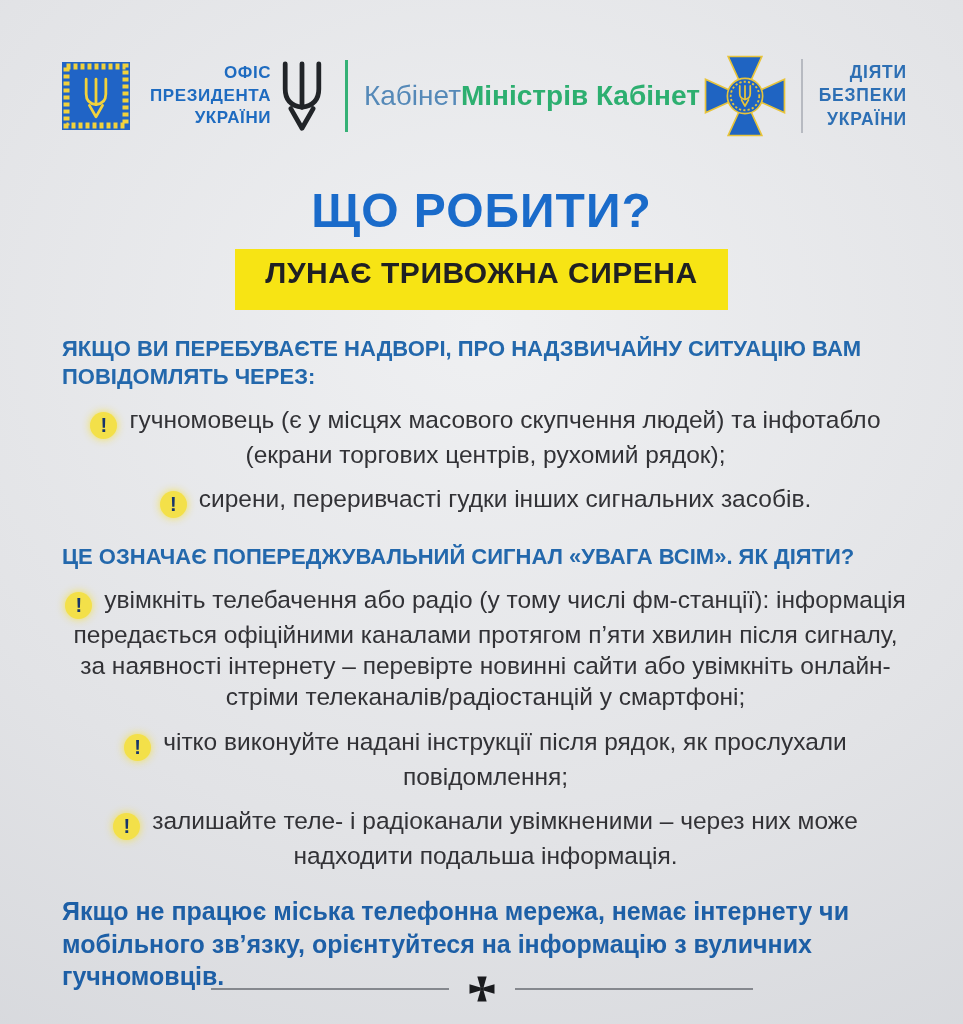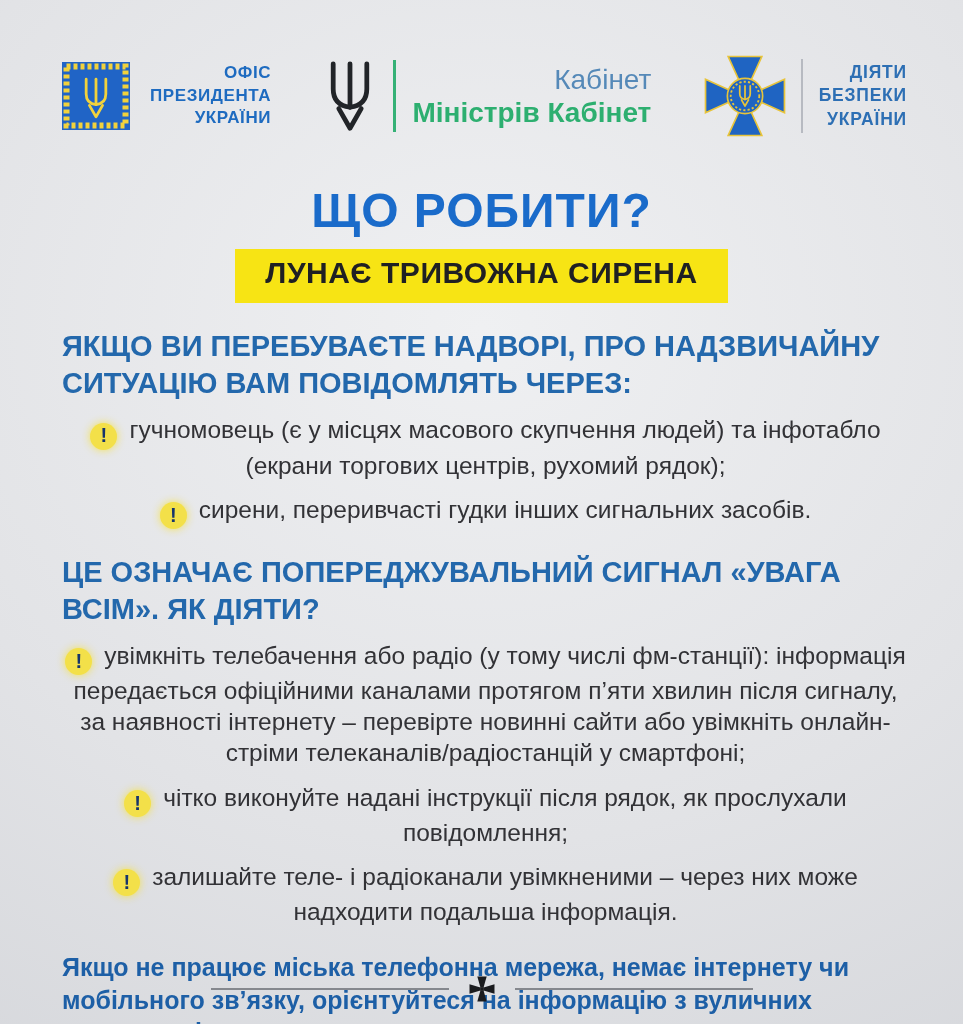--- a/index.html
+++ b/index.html
@@ -18,44 +18,44 @@
   .logos {
     display:flex; align-items:center; justify-content:space-between;
     padding:54px 56px 0 62px;
     text-align:right;
   }
   .logo { display:flex; align-items:center; }
   .logo-caption { font-weight:bold; white-space:pre-line; }
   .pres-caption { margin-left:20px; color:#1e6bc0; font-size:17px; line-height:1.32; letter-spacing:.6px; }
   .cab-trident { margin-right:15px; }
   .cab-bar { width:3px; height:72px; background:#35b176; margin-right:16px; }
-  .cab-caption { display:flex; flex-direction:column; }
+  .cab-caption { display:flex; flex-direction:row; }
   .cab-top    { color:#5589b8; font-size:28px; line-height:1.18; }
   .cab-bottom { color:#2daf70; font-size:28px; font-weight:bold; line-height:1.18; }
   .sbu-bar { width:2px; height:74px; background:#b7bac1; margin:0 16px 0 14px; }
   .sbu-caption { color:#2d6fb4; font-size:17.5px; line-height:1.33; letter-spacing:.8px; }
 
   
   .title {
     margin:48px 0 2px; text-align:center;
     color:#1a6bca; font-size:48px; font-weight:bold; letter-spacing:1px;
     line-height:1.05;
   }
   .banner-row { text-align:center; margin-top:13px; }
   .banner {
     display:inline-block; background:#f7e414; color:#1f2023;
     font-size:30px; font-weight:bold; letter-spacing:.5px;
-    padding:7px 30px 13px;
+    padding:7px 30px 20px;
   }
 
   
   .content { padding:0 54px 0 62px; }
   .sec-heading {
     margin:25px 0 0; color:#2368ac;
-    font-size:29px; font-weight:bold; line-height:1.26;
+    font-size:22px; font-weight:bold; line-height:1.26;
   }
   .bullet {
     margin:13px 0 0; color:#323236;
     font-size:24.5px; line-height:1.27;text-align:center;
   }
   .bang {
     display:inline-flex; align-items:center; justify-content:center;
     width:27px; height:27px; border-radius:50%;
     background:#f3e049; color:#17356b;
     font-size:20px; font-weight:bold;

